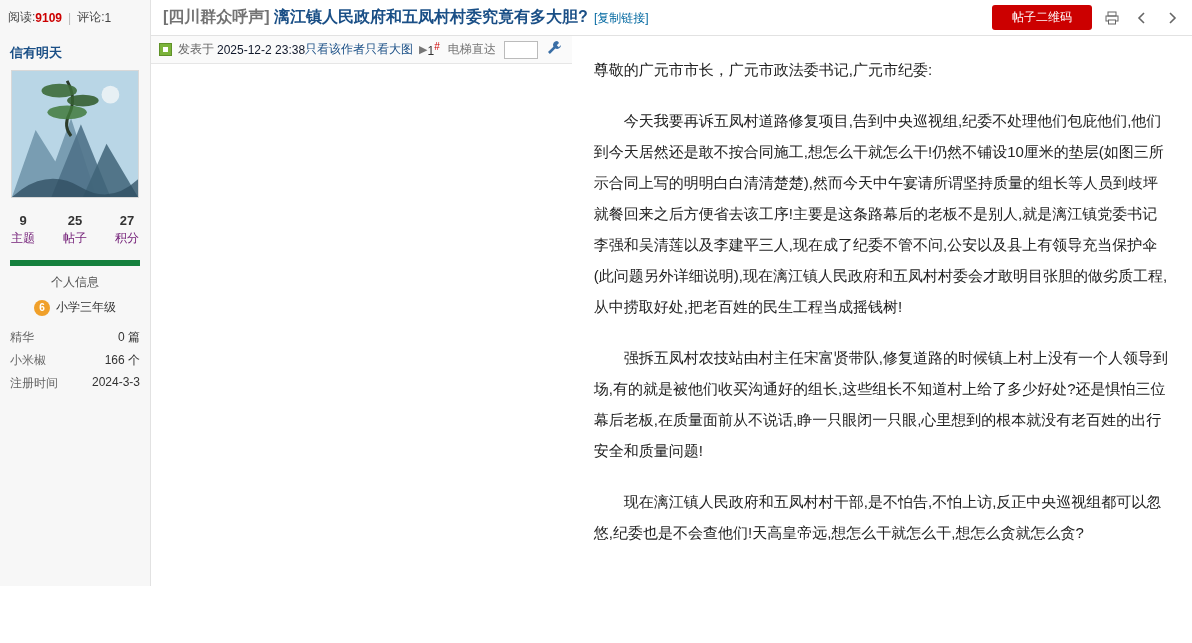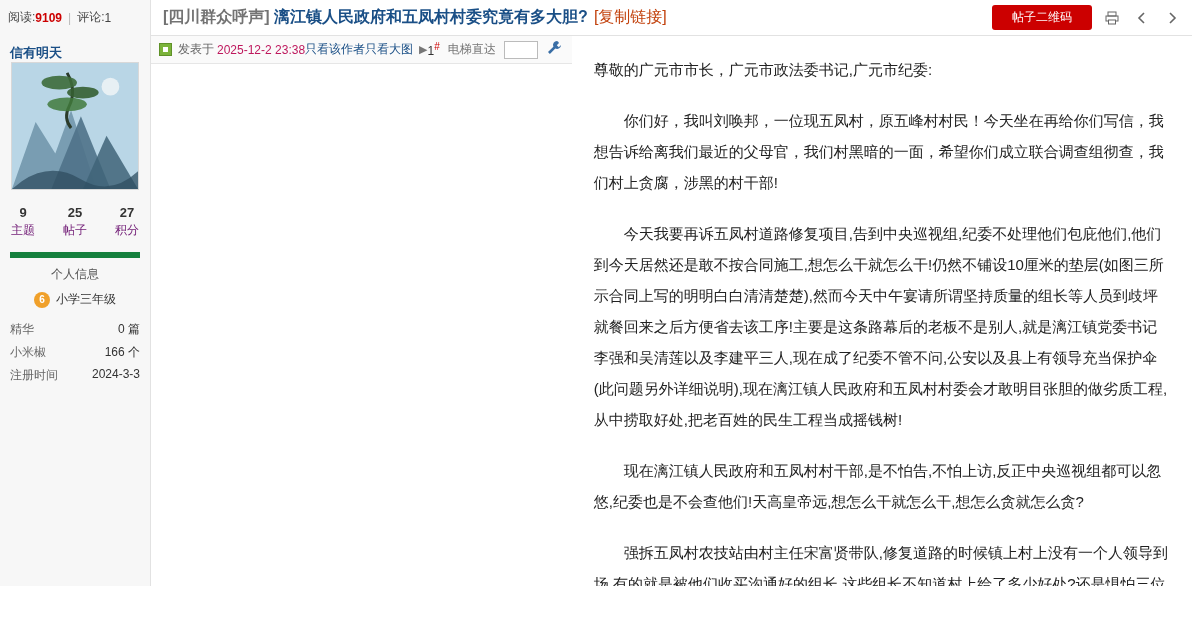--- a/index.html
+++ b/index.html
@@ -45,22 +45,22 @@
     padding: 0 10px 0 12px;
   }
   .thread-title {
     font-size: 16px;
     font-weight: bold;
     color: #1a4f86;
     white-space: nowrap;
   }
   .thread-title .cat { color: #737373; }
   .copy-link {
-    font-size: 16px;
-    color: #c2410c;
+    font-size: 12px;
+    color: #0369a1;
     margin-left: 6px;
     font-weight: normal;
     margin-top: 31px;
   }
   .topbar-actions {
     margin-left: auto;
     display: flex;
     align-items: center;
     gap: 10px;
   }
@@ -92,21 +92,21 @@
     border-right: 1px solid #e2e2e2;
     padding: 8px 0 0 0;
     text-align: center;
   }
   .username {
     font-size: 13px;
     font-weight: bold;
     color: #1a4f86;
     text-align: left;
     padding-left: 10px;
-    margin-bottom: 0;
+    margin-bottom: 8px;
   }
   .avatar {
     width: 128px;
     height: 128px;
     margin: 0 auto;
     border: 1px solid #d8d8d8;
     background: linear-gradient(160deg, #cfe3ef 0%, #9dc3d8 35%, #6f9db8 70%, #4c7b96 100%);
     position: relative;
     overflow: hidden;
   }
@@ -185,21 +185,21 @@
     margin-right: 6px;
     position: relative;
   }
   .postmeta .flag::after {
     content: "";
     position: absolute;
     left: 3px; top: 3px;
     width: 5px; height: 5px;
     background: #fff;
   }
-  .postmeta .date { color: #be185d; margin-left: 3px; }
+  .postmeta .date { color: #0f172a; margin-left: 3px; }
   .meta-link { color: #1a4f86; margin-left: 0; }
   .meta-arrow { color: #777; margin-left: 6px; font-size: 11px; }
   .postmeta-right {
     margin-left: auto;
     display: flex;
     align-items: center;
     gap: 8px;
     color: #777;
   }
   .floor { color: #333; }
@@ -333,20 +333,19 @@
           <span class="wrench">
             <svg width="16" height="16" viewBox="0 0 16 16">
                 <path d="M11 1 a4 4 0 0 0 -3.6 5.7 L2 12.1 l1.9 1.9 l5.4 -5.4 A4 4 0 0 0 15 5 l-2.2 2.2 l-2 -2 L13 3 A4 4 0 0 0 11 1 z" fill="#3a6ea5"></path>
               </svg>
           </span>
         </span>
       </div>
 
       <div class="content">
         <p>尊敬的广元市市长，广元市政法委书记,广元市纪委:</p>
-        <p class="indent">你们好，我叫刘唤邦，一位现五凤村，原五峰村村民！今天坐在再给你们写信，我想告诉给离我们最近的父母官，我们村黑暗的一面，希望你们成立联合调查组彻查，我们村上贪腐，涉黑的村干部!</p>
         <p class="indent">今天我要再诉五凤村道路修复项目,告到中央巡视组,纪委不处理他们包庇他们,他们到今天居然还是敢不按合同施工,想怎么干就怎么干!仍然不铺设10厘米的垫层(如图三所示合同上写的明明白白清清楚楚),然而今天中午宴请所谓坚持质量的组长等人员到歧坪就餐回来之后方便省去该工序!主要是这条路幕后的老板不是别人,就是漓江镇党委书记李强和吴清莲以及李建平三人,现在成了纪委不管不问,公安以及县上有领导充当保护伞(此问题另外详细说明),现在漓江镇人民政府和五凤村村委会才敢明目张胆的做劣质工程,从中捞取好处,把老百姓的民生工程当成摇钱树!</p>
+        <p class="indent">强拆五凤村农技站由村主任宋富贤带队,修复道路的时候镇上村上没有一个人领导到场,有的就是被他们收买沟通好的组长,这些组长不知道村上给了多少好处?还是惧怕三位幕后老板,在质量面前从不说话,睁一只眼闭一只眼,心里想到的根本就没有老百姓的出行安全和质量问题!</p>
         <p class="indent">现在漓江镇人民政府和五凤村村干部,是不怕告,不怕上访,反正中央巡视组都可以忽悠,纪委也是不会查他们!天高皇帝远,想怎么干就怎么干,想怎么贪就怎么贪?</p>
-        <p class="indent">强拆五凤村农技站由村主任宋富贤带队,修复道路的时候镇上村上没有一个人领导到场,有的就是被他们收买沟通好的组长,这些组长不知道村上给了多少好处?还是惧怕三位幕后老板,在质量面前从不说话,睁一只眼闭一只眼,心里想到的根本就没有老百姓的出行安全和质量问题!</p>
       </div>
     </div>
   </div>
 </div>
 
 </body></html>

